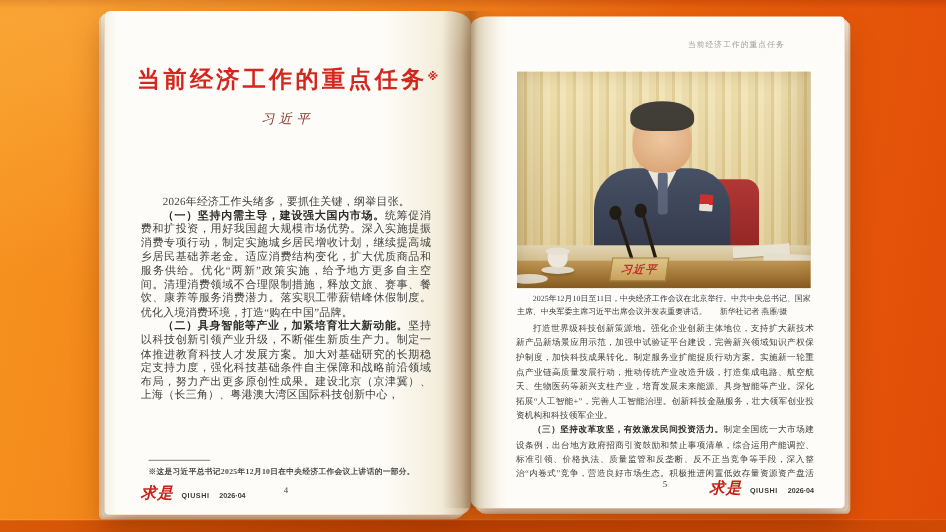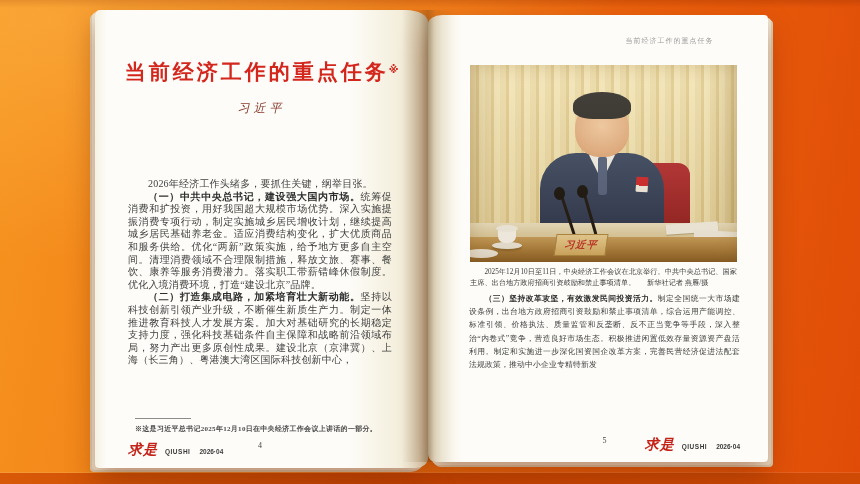--- a/index.html
+++ b/index.html
@@ -105,22 +105,22 @@
   <div class="bottom-band"></div>
 
   <div class="page page-left">
     <div class="title">
       <span>当前经济工作的重点任务</span><sup>※</sup>
     </div>
     <div class="author">习近平</div>
 
     <div class="body body-left">
       <p><span class="lead"></span><span>2026年经济工作头绪多，要抓住关键，纲举目张。</span></p>
-      <p><span class="lead">（一）中共中央总书记，建设强大国内市场。</span><span>统筹促消费和扩投资，用好我国超大规模市场优势。深入实施提振消费专项行动，制定实施城乡居民增收计划，继续提高城乡居民基础养老金。适应消费结构变化，扩大优质商品和服务供给。优化“两新”政策实施，给予地方更多自主空间。清理消费领域不合理限制措施，释放文旅、赛事、餐饮、康养等服务消费潜力。落实职工带薪错峰休假制度。优化入境消费环境，打造“建设北京”品牌。</span></p>
-      <p><span class="lead">（二）打造集成电路，加紧培育壮大新动能。</span><span>坚持以科技创新引领产业升级，不断催生新质生产力。制定一体推进教育科技人才发展方案。加大对基础研究的长期稳定支持力度，强化科技基础条件自主保障和战略前沿领域布局，努力产出更多原创性成果。建设北京（京津冀）、上海（长三角）、粤港澳大湾区国际科技创新中心，</span></p>
+      <p><span class="lead">（一）坚持内需主导，建设强大国内市场。</span><span>统筹促消费和扩投资，用好我国超大规模市场优势。深入实施提振消费专项行动，制定实施城乡居民增收计划，继续提高城乡居民基础养老金。适应消费结构变化，扩大优质商品和服务供给。优化“两新”政策实施，给予地方更多自主空间。清理消费领域不合理限制措施，释放文旅、赛事、餐饮、康养等服务消费潜力。落实职工带薪错峰休假制度。优化入境消费环境，打造“购在中国”品牌。</span></p>
+      <p><span class="lead">（二）具身智能等产业，加紧培育壮大新动能。</span><span>坚持以科技创新引领产业升级，不断催生新质生产力。制定一体推进教育科技人才发展方案。加大对基础研究的长期稳定支持力度，强化科技基础条件自主保障和战略前沿领域布局，努力产出更多原创性成果。建设北京（京津冀）、上海（长三角）、粤港澳大湾区国际科技创新中心，</span></p>
     </div>
 
     <div class="footnote-rule"></div>
     <div class="footnote">※这是习近平总书记2025年12月10日在中央经济工作会议上讲话的一部分。</div>
 
     <div class="footer footer-left">
       <span class="brand at-left">
         <span class="brand-script">求是</span>
         <span class="brand-roman">QIUSHI</span>
         <span class="brand-issue">2026·04</span>
@@ -150,25 +150,26 @@
       <div class="mic-head m2"></div>
       <div class="left-dish"></div>
       <div class="cup-saucer"></div>
       <div class="cup-body"></div>
       <div class="cup-lid"></div>
       <div class="placard">习近平</div>
       <div class="photo-tone"></div>
     </div>
 
     <div class="caption">
-      <span>2025年12月10日至11日，中央经济工作会议在北京举行。中共中央总书记、国家主席、出台地方政府招商引资鼓励和禁止事项清单。</span>
+      <span>2025年12月10日至11日，中央经济工作会议在北京举行。中共中央总书记、国家主席、中央军委主席习近平出席会议并发表重要讲话。</span>
       <span class="credit">新华社记者 燕雁/摄</span>
     </div>
 
     <div class="body body-right">
+      <p><span class="lead"></span><span>打造世界级科技创新策源地。强化企业创新主体地位，支持扩大新技术新产品新场景应用示范，加强中试验证平台建设，完善新兴领域知识产权保护制度，加快科技成果转化。制定服务业扩能提质行动方案。实施新一轮重点产业链高质量发展行动，推动传统产业改造升级，打造集成电路、航空航天、生物医药等新兴支柱产业，培育发展未来能源、具身智能等产业。深化拓展“人工智能+”，完善人工智能治理。创新科技金融服务，壮大领军创业投资机构和科技领军企业。</span></p>
       <p><span class="lead">（三）坚持改革攻坚，有效激发民间投资活力。</span><span>制定全国统一大市场建设条例，出台地方政府招商引资鼓励和禁止事项清单，综合运用产能调控、标准引领、价格执法、质量监管和反垄断、反不正当竞争等手段，深入整治“内卷式”竞争，营造良好市场生态。积极推进闲置低效存量资源资产盘活利用。制定和实施进一步深化国资国企改革方案，完善民营经济促进法配套法规政策，推动中小企业专精特新发</span></p>
     </div>
 
     <div class="footer footer-right-pos">
       <span class="pagenum">5</span>
       <span class="brand at-right">
         <span class="brand-script">求是</span>
         <span class="brand-roman">QIUSHI</span>
         <span class="brand-issue">2026·04</span>
       </span>

